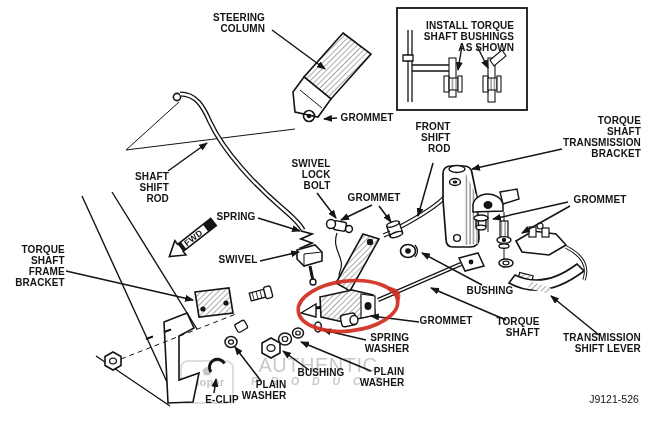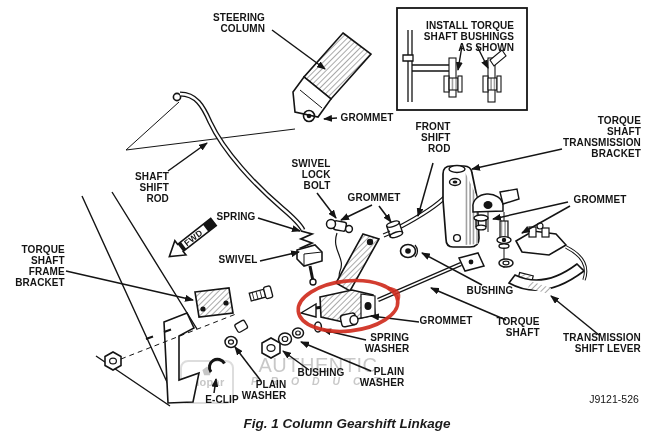--- a/index.html
+++ b/index.html
@@ -271,15 +271,14 @@
 WASHER</div>
   <div class="lbl" style="left:321px;top:367px">BUSHING</div>
   <div class="lbl" style="left:264px;top:379px">PLAIN
 WASHER</div>
   <div class="lbl" style="left:222px;top:394px">E-CLIP</div>
 
   <div class="lbl" style="left:469px;top:20px">INSTALL TORQUE
 SHAFT BUSHINGS
 AS SHOWN</div>
 
-  <div class="caption">Fig. 1 Column Gearshift Linkage</div>
   <div class="figcode">J9121-526</div>
 </div>
 
 </body></html>

